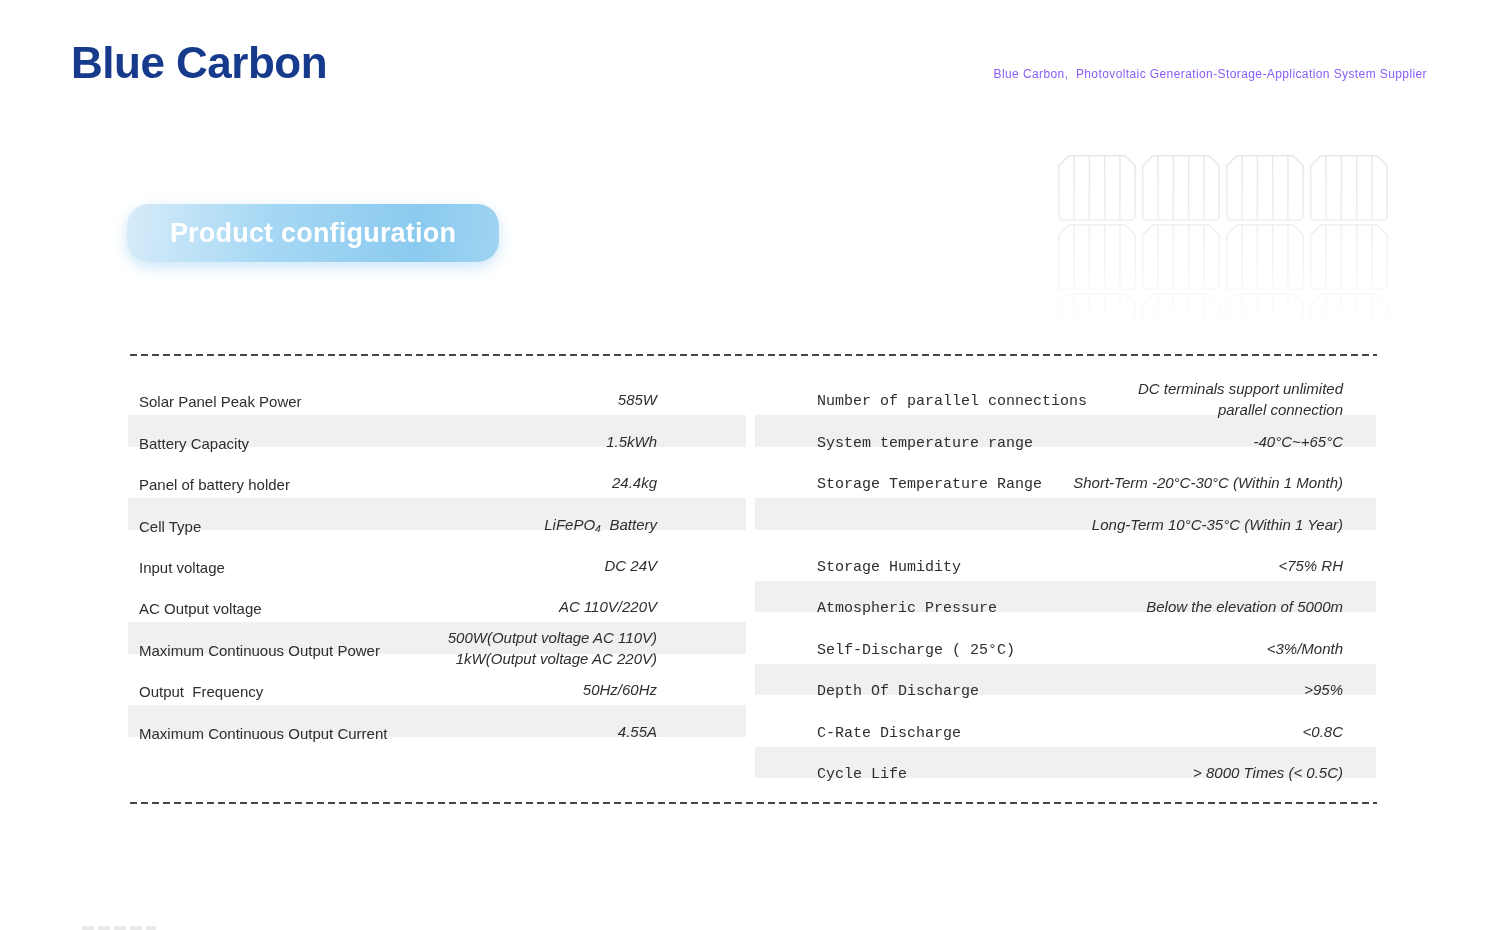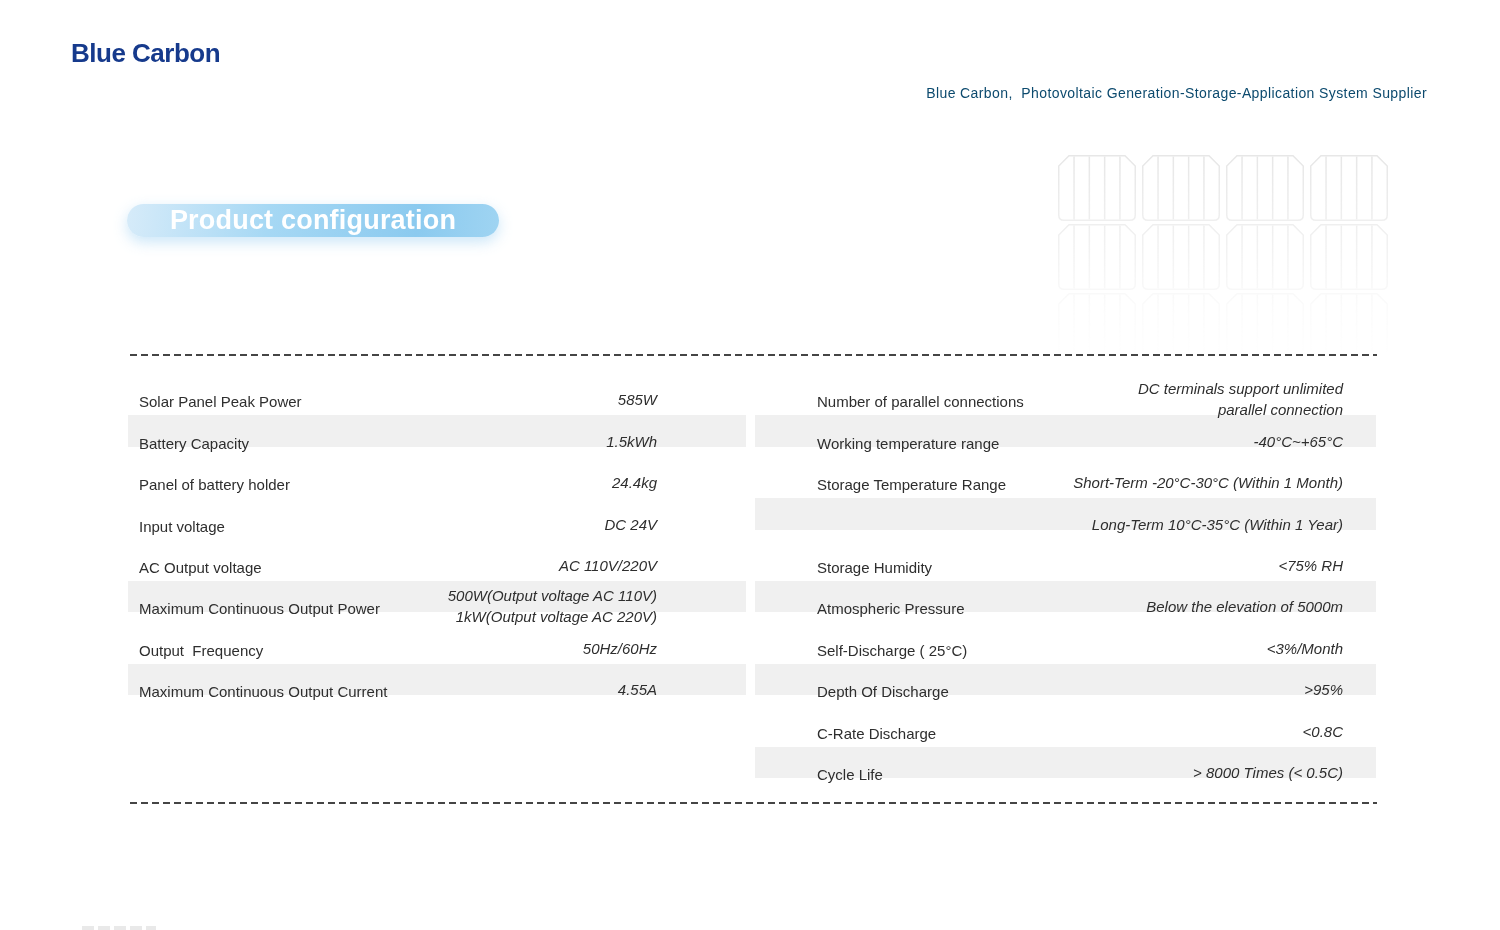--- a/index.html
+++ b/index.html
@@ -2,30 +2,30 @@
 <html><head>
 <meta charset="utf-8">
 <style>
   * { margin: 0; padding: 0; box-sizing: border-box; }
   html, body { width: 1500px; height: 930px; background: #ffffff; overflow: hidden; }
   body { font-family: "Liberation Sans", "DejaVu Sans", sans-serif; color: #2e2e2e; position: relative; }
 
   
   .logo {
     position: absolute; left: 71px; top: 38px;
-    font-size: 26px; font-weight: bold; color: #163a8c; letter-spacing: -0.5px;
+    font-size: 44px; font-weight: bold; color: #163a8c; letter-spacing: -0.5px;
   }
   .tagline {
-    position: absolute; right: 73px; top: 85px;
-    font-size: 14px; color: #0c4a6e; letter-spacing: 0.4px; white-space: pre;
+    position: absolute; right: 73px; top: 67px;
+    font-size: 12px; color: #8b5cf6; letter-spacing: 0.4px; white-space: pre;
   }
 
   
   .badge {
-    position: absolute; left: 127px; top: 204px; width: 372px; height: 33px;
+    position: absolute; left: 127px; top: 204px; width: 372px; height: 58px;
     border-radius: 21.5px;
     background: linear-gradient(95deg, #d6ebf9 0%, #a6d8f4 38%, #8bcaef 78%, #9fd4f2 100%);
     box-shadow: 0 5px 14px rgba(140, 200, 240, 0.45);
     display: flex; align-items: center; justify-content: center;
   }
   .badge-text {
     color: #ffffff; font-size: 27px; font-weight: bold; letter-spacing: 0.2px;
   }
 
   
@@ -53,21 +53,21 @@
     position: relative; height: 41.4px;
     display: flex; align-items: flex-end; justify-content: space-between;
   }
   .spec-row.alt::before {
     content: ""; position: absolute; left: 0; right: 0; top: 5px; bottom: 5px;
     background: #f0f0f0;
   }
   .lbl, .val { position: relative; z-index: 1; font-size: 15px; color: #2e2e2e; white-space: pre; }
   .col.left  .lbl { padding-left: 11px; }
   .col.left  .val { padding-right: 89px; }
-  .col.right .lbl { padding-left: 62px; }
+  .col.right .lbl { padding-left: 62px; font-family: Liberation Mono, monospace; }
   .col.right .val { padding-right: 33px; }
   .val { text-align: right; line-height: 21px; font-style: italic; }
   .val .vline { display: block; white-space: pre; }
   .val.two-line { transform: translateY(10px); }
 
   
   .footer-partial {
     position: absolute; left: 82px; top: 926px; width: 74px; height: 4px;
     background: repeating-linear-gradient(90deg, #e9e9e9 0 12px, transparent 12px 16px);
   }
@@ -184,20 +184,24 @@
       <span class="val"><span class="vline">585W</span></span>
     </div>
     <div class="spec-row alt">
       <span class="lbl">Battery Capacity</span>
       <span class="val"><span class="vline">1.5kWh</span></span>
     </div>
     <div class="spec-row">
       <span class="lbl">Panel of battery holder</span>
       <span class="val"><span class="vline">24.4kg</span></span>
     </div>
+    <div class="spec-row alt">
+      <span class="lbl">Cell Type</span>
+      <span class="val"><span class="vline">LiFePO₄  Battery</span></span>
+    </div>
     <div class="spec-row">
       <span class="lbl">Input voltage</span>
       <span class="val"><span class="vline">DC 24V</span></span>
     </div>
     <div class="spec-row">
       <span class="lbl">AC Output voltage</span>
       <span class="val"><span class="vline">AC 110V/220V</span></span>
     </div>
     <div class="spec-row alt">
       <span class="lbl">Maximum Continuous Output Power</span>
@@ -211,21 +215,21 @@
       <span class="lbl">Maximum Continuous Output Current</span>
       <span class="val"><span class="vline">4.55A</span></span>
     </div>
   </div>
 <div class="col right" id="col-right">
     <div class="spec-row">
       <span class="lbl">Number of parallel connections</span>
       <span class="val two-line"><span class="vline">DC terminals support unlimited</span><span class="vline">parallel connection</span></span>
     </div>
     <div class="spec-row alt">
-      <span class="lbl">Working temperature range</span>
+      <span class="lbl">System temperature range</span>
       <span class="val"><span class="vline">-40°C~+65°C</span></span>
     </div>
     <div class="spec-row">
       <span class="lbl">Storage Temperature Range</span>
       <span class="val"><span class="vline">Short-Term -20°C-30°C (Within 1 Month)</span></span>
     </div>
     <div class="spec-row alt">
       <span class="lbl"></span>
       <span class="val"><span class="vline">Long-Term 10°C-35°C (Within 1 Year)</span></span>
     </div>

